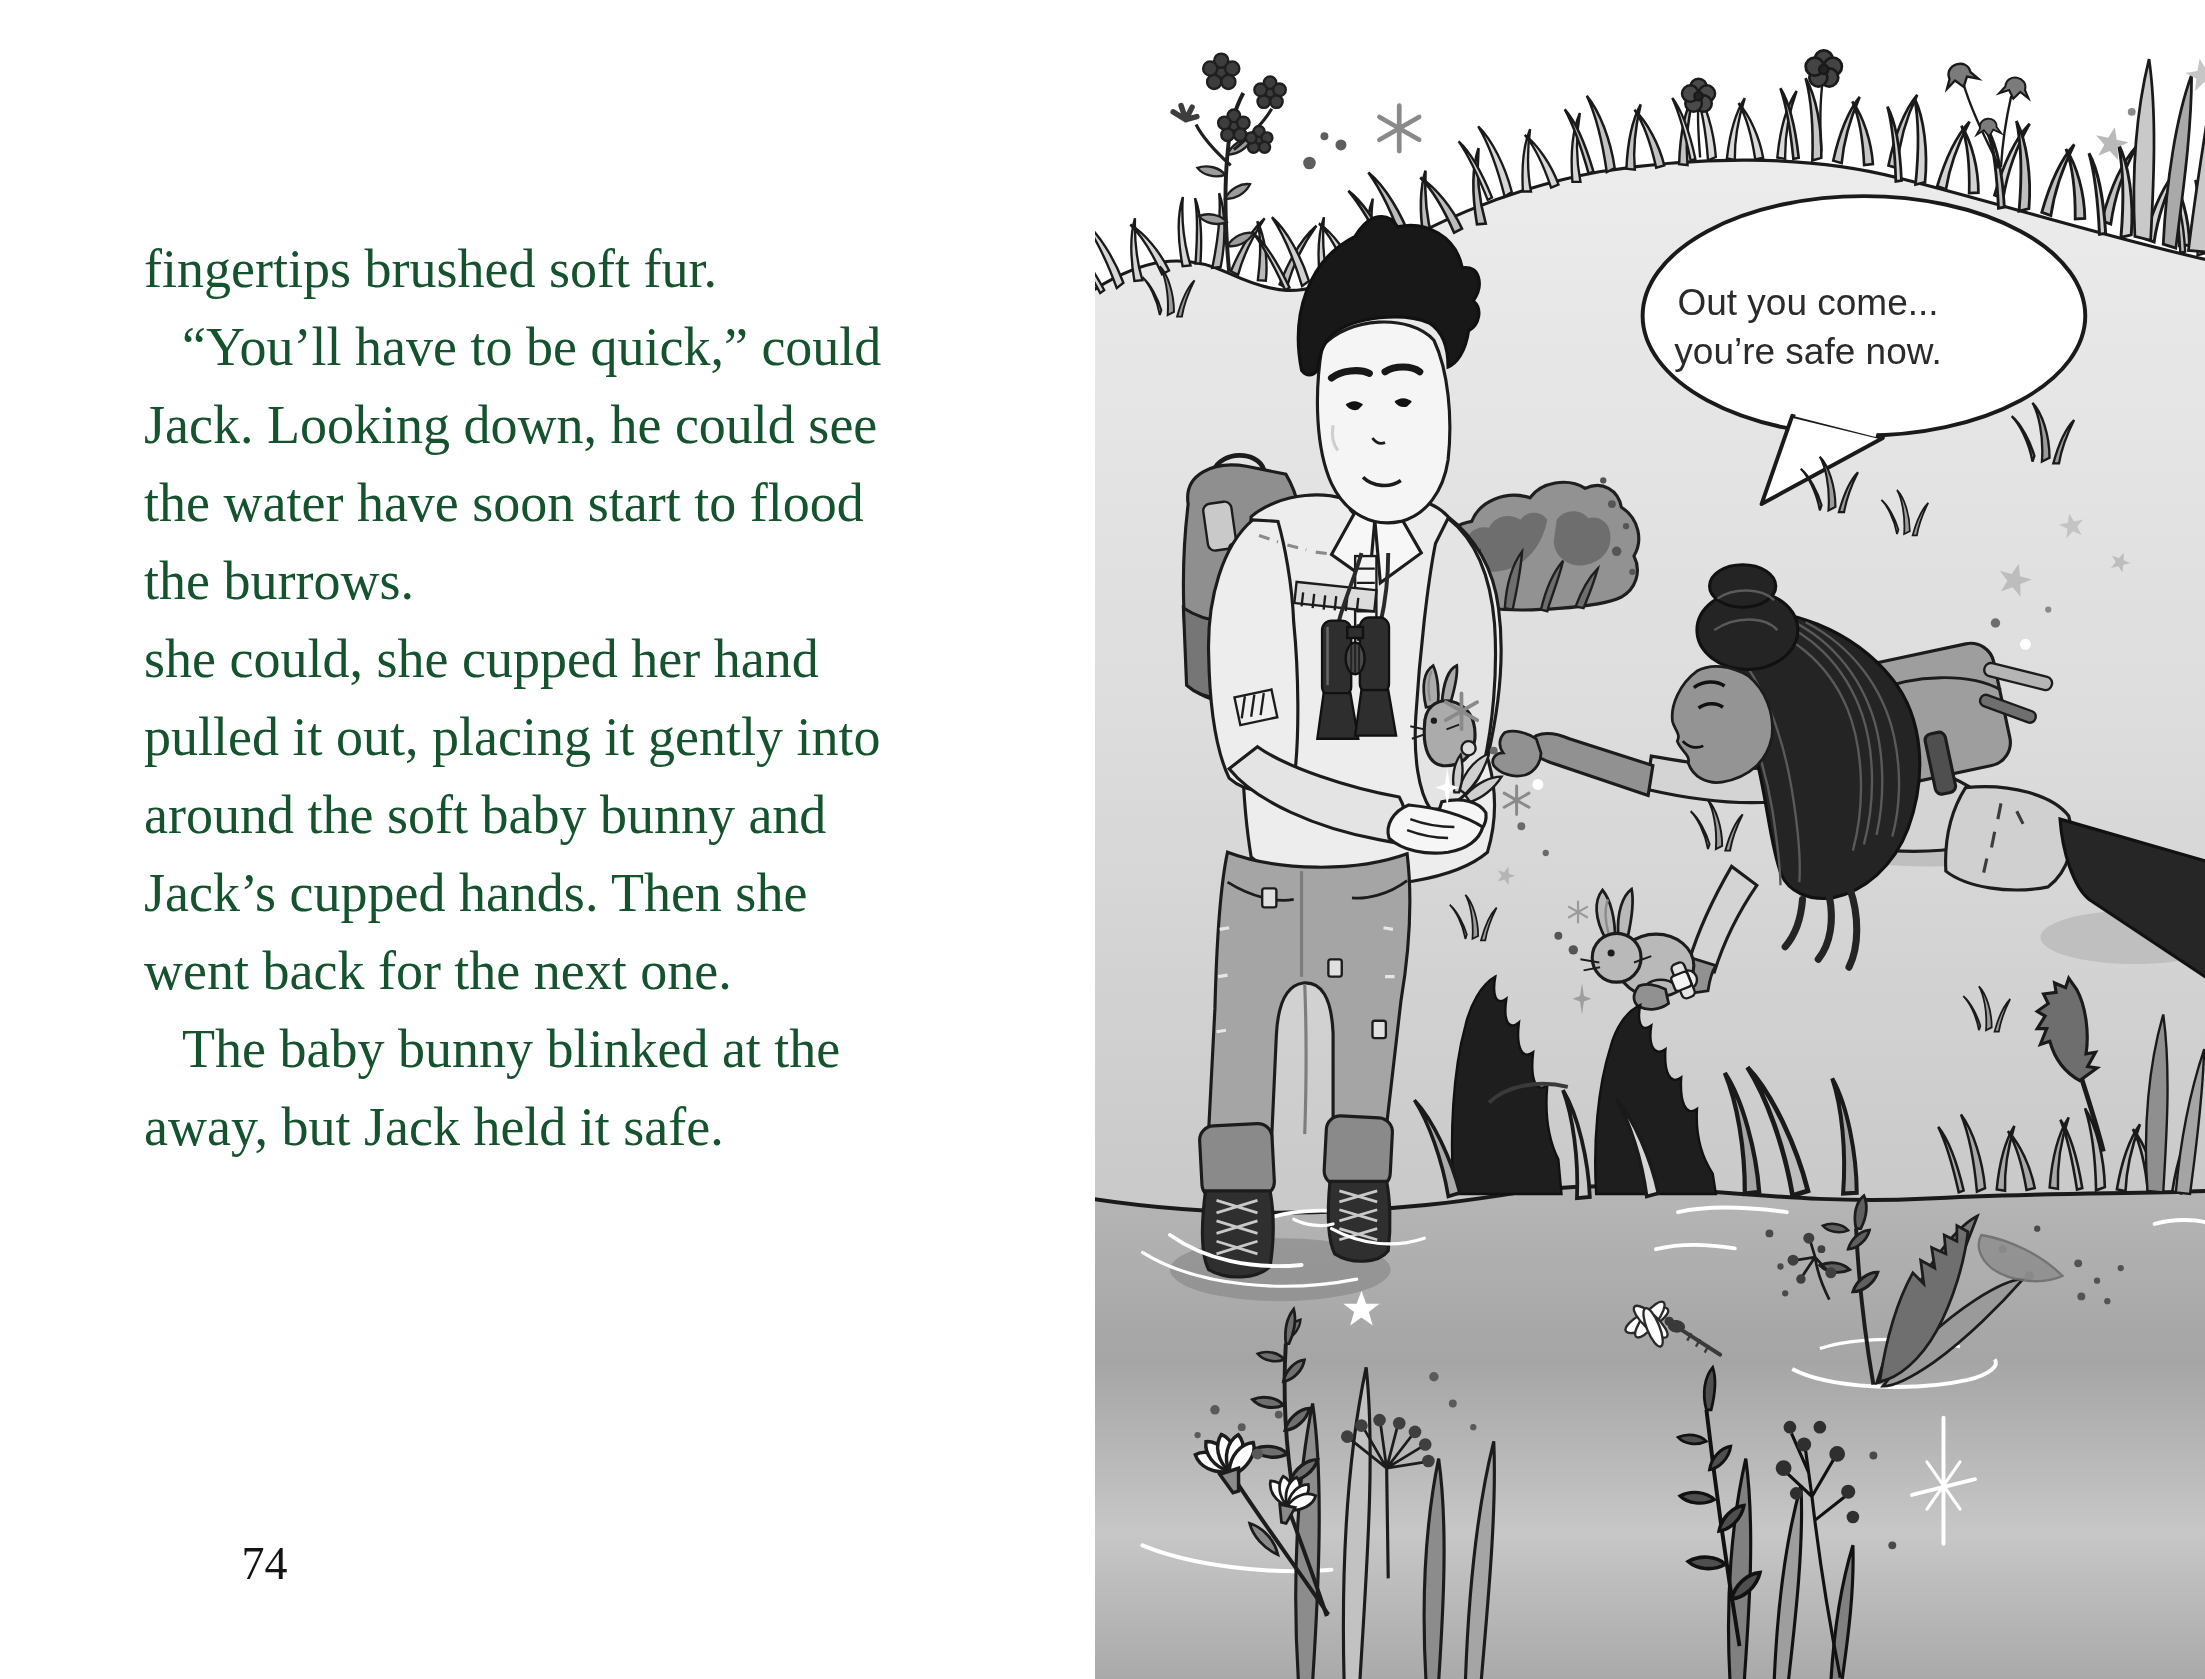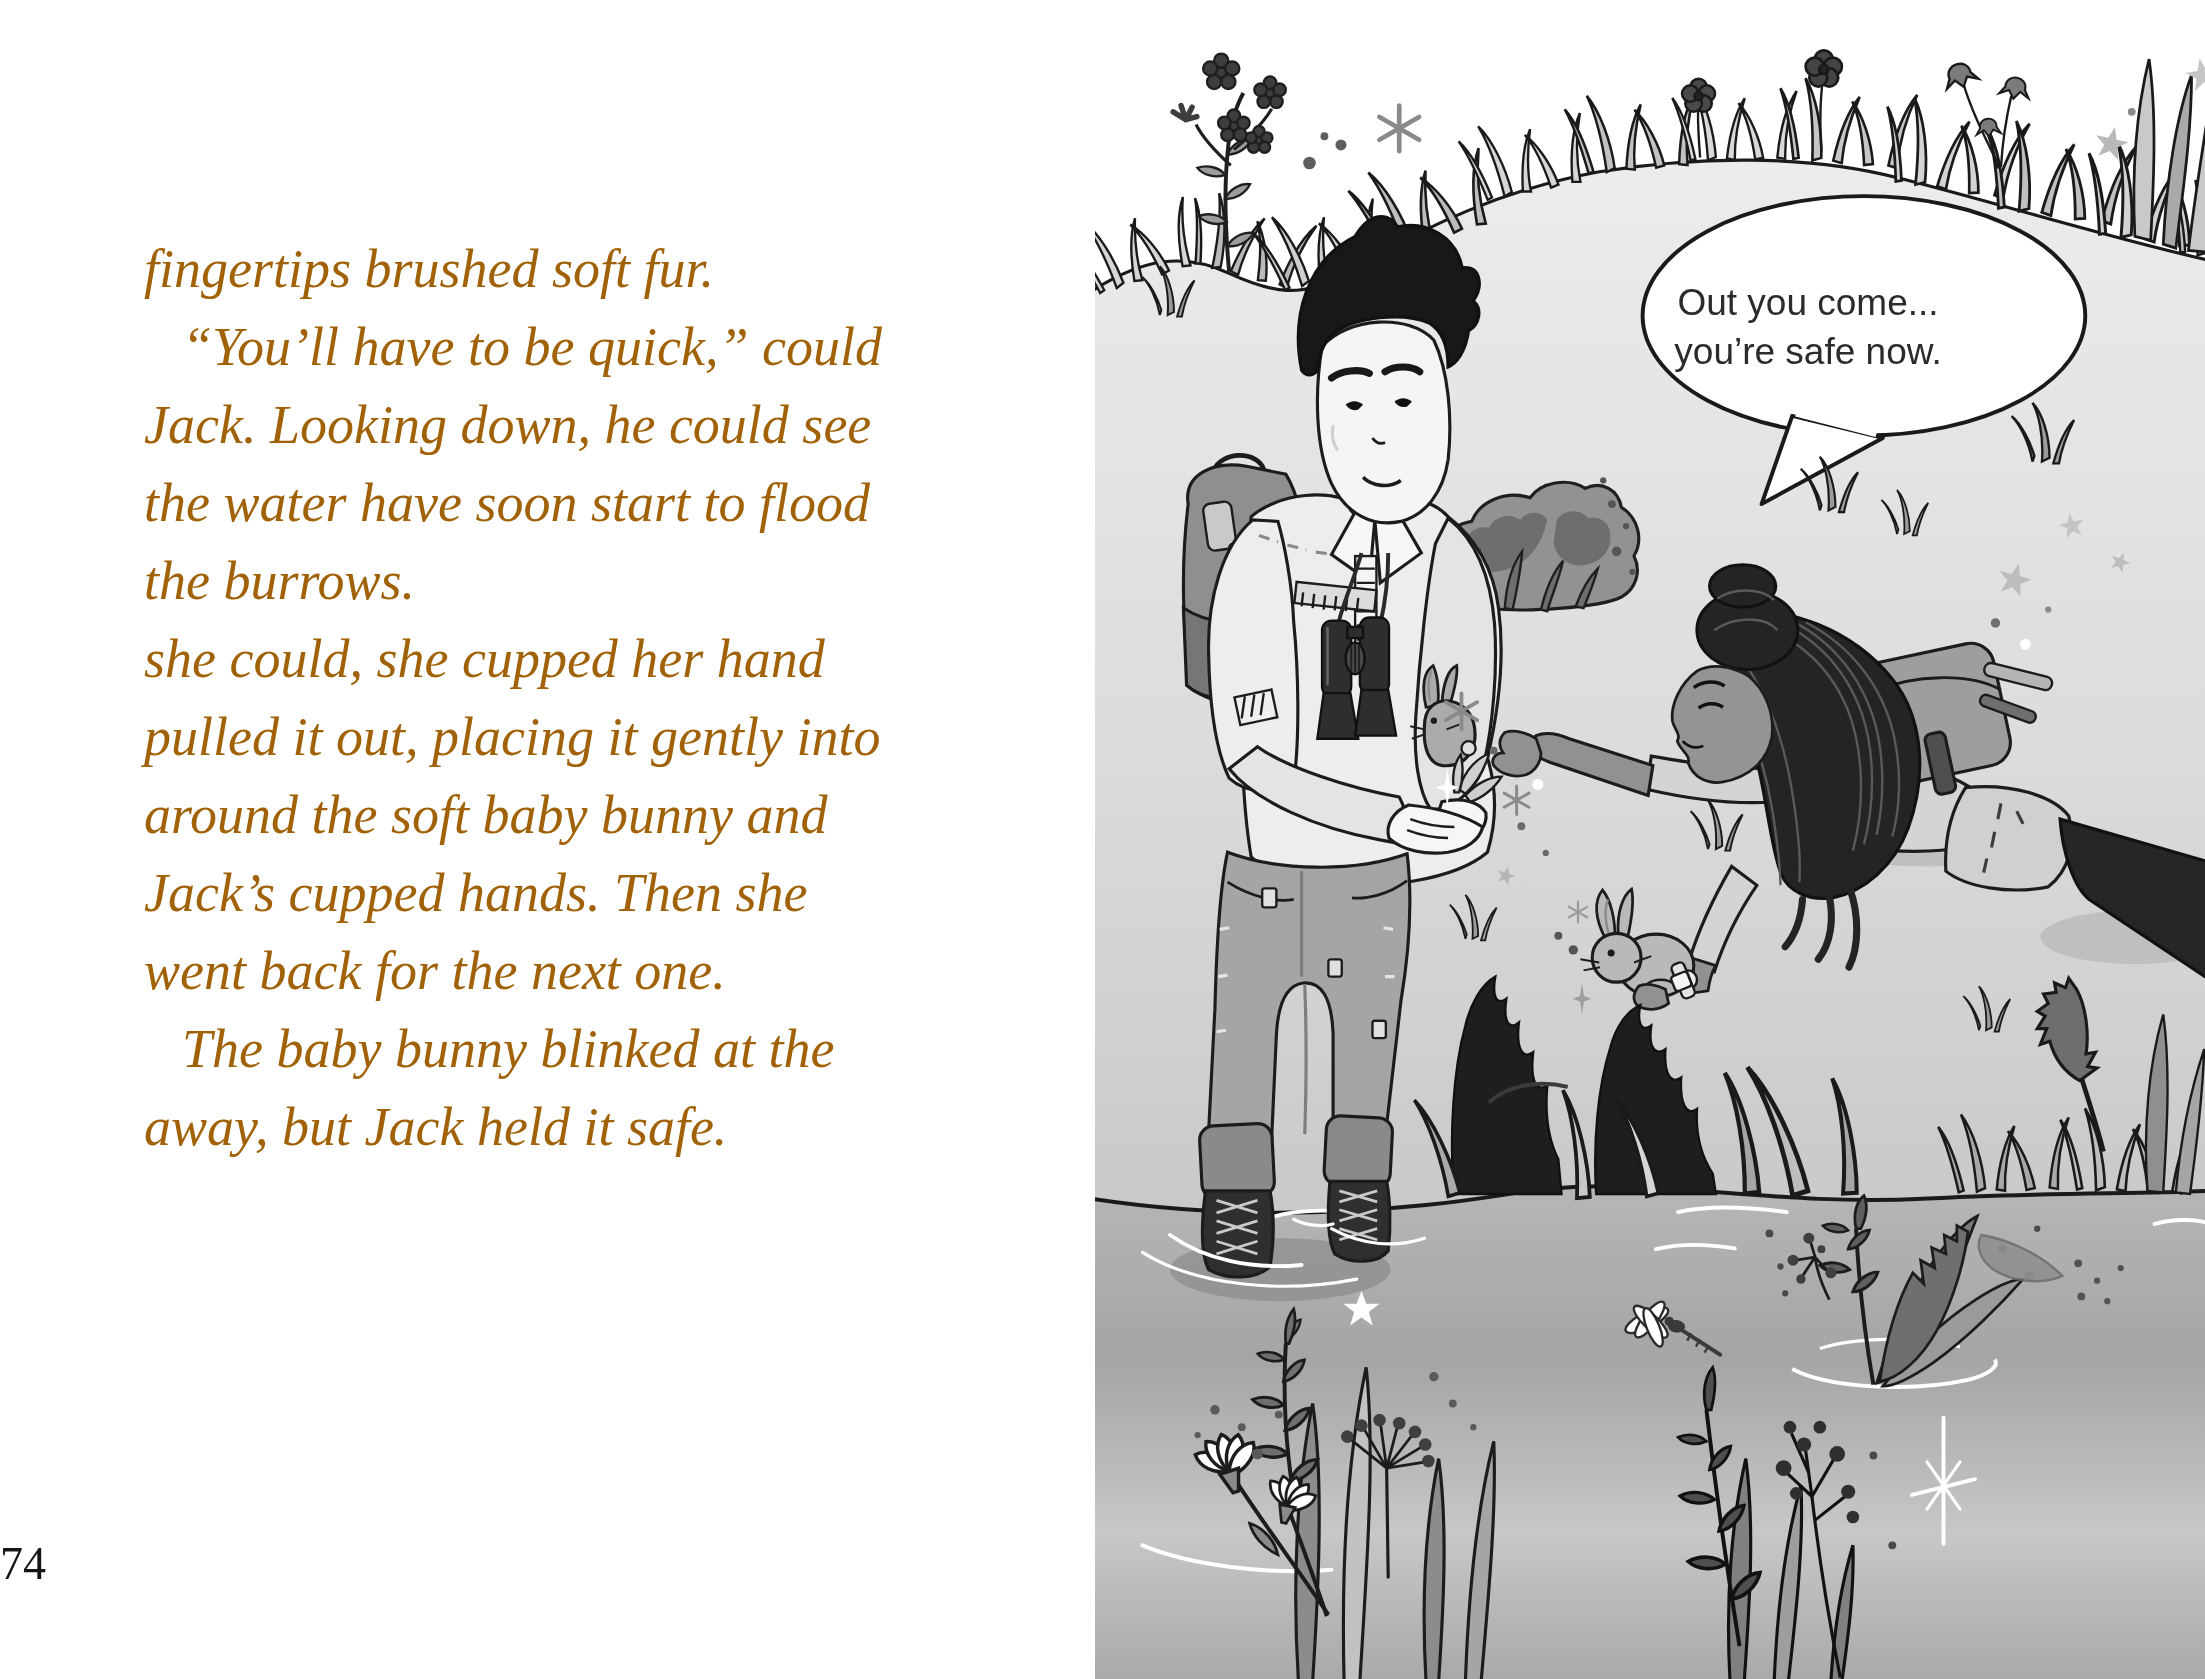--- a/index.html
+++ b/index.html
@@ -1,22 +1,22 @@
 <!DOCTYPE html>
 <html style="font-size:12.6px"><head>
 <meta charset="utf-8">
 <style>
   html,body{margin:0;padding:0;background:#ffffff;}
   #stage{position:relative;width:2205px;height:1680px;background:#ffffff;overflow:hidden;
          font-family:"Liberation Serif",serif;}
   .text-page{position:absolute;left:0;top:0;width:1095px;height:1680px;background:#fff;}
   .story{position:absolute;left:144px;top:230px;}
-  .line{font-size:54px;line-height:78px;color:#a16207;white-space:nowrap;font-style:italic;}
+  .line{font-size:54px;line-height:78px;color:#14532d;white-space:nowrap;}
   .indent{padding-left:38px;}
-  .pageno{position:absolute;left:0;top:1537px;width:529px;text-align:left;
+  .pageno{position:absolute;left:0;top:1537px;width:529px;text-align:center;
           font-size:46px;color:#141414;}
   .illus{position:absolute;left:1095px;top:0;}
   svg text.bubble-t{font-family:"Liberation Sans",sans-serif;font-size:47px;fill:#2b2b2b;}
 </style>
 </head>
 <body>
 
 <div id="stage">
 
   <div class="text-page">

